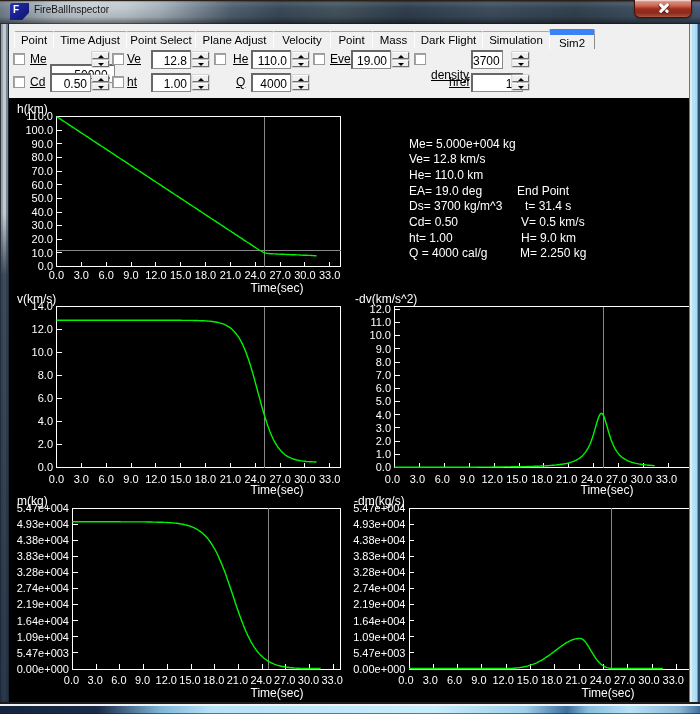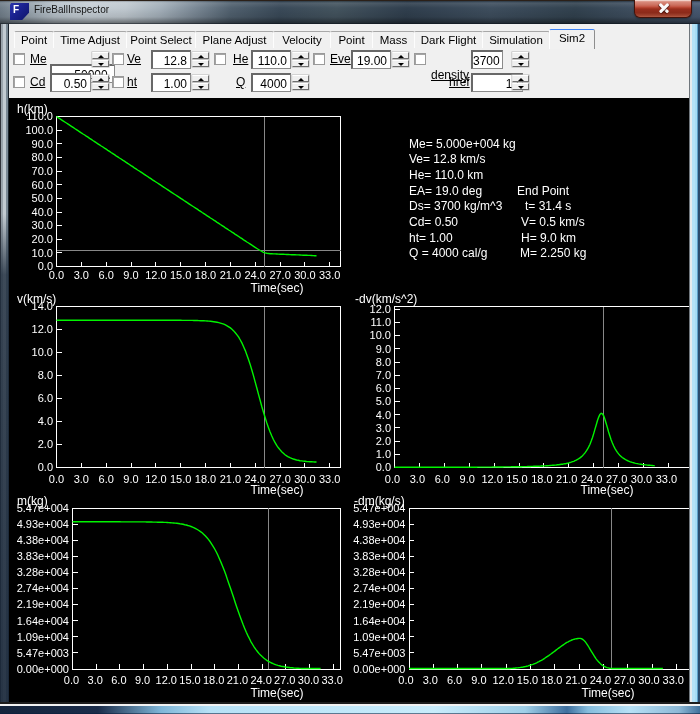--- a/index.html
+++ b/index.html
@@ -41,21 +41,21 @@
 }
 #bb::after { content:""; position:absolute; left:0; bottom:0; width:100%; height:1px; background:rgba(10,30,60,.55); }
 
 
 #client { position:absolute; left:9px; top:24px; width:680px; height:678px; background:#f0f0f0; }
 
 
 .tab { position:absolute; top:31px; height:17px; background:#f0f0f0;
   border-top:1px solid #a8a8a8; border-right:1px solid #8e8e8e; border-left:1px solid #fdfdfd;
   border-radius:2px 2px 0 0; font-size:11.5px; text-align:center; line-height:16px; color:#000; }
-.tab.sel { top:29px; height:20px; border-top:1px solid #3b82f6; border-left:1px solid #fff; background:#f1f1f1; z-index:2; }
+.tab.sel { top:29px; height:20px; border-top:6px solid #3b82f6; border-left:1px solid #fff; background:#f1f1f1; z-index:2; }
 
 
 .cb { position:absolute; width:12px; height:12px; background:#fff; border:1px solid #9a9a9a;
   box-shadow: inset 1px 1px 0 rgba(90,90,90,.55); }
 .lbl { position:absolute; font-size:12px; color:#000;text-decoration:underline; }
 .ed { position:absolute; height:19px; background:#fff; border:2px solid #686868; border-right-width:1px; border-bottom-width:1px;
   border-right-color:#8a8a8a; border-bottom-color:#8a8a8a;
   font-size:12px; text-align:right; padding:2px 3px 0 0; color:#000; }
 .sp { position:absolute; width:17px; height:17px; }
 .spb { position:relative; width:17px; height:7px; background:#efefef; margin-bottom:1px;

